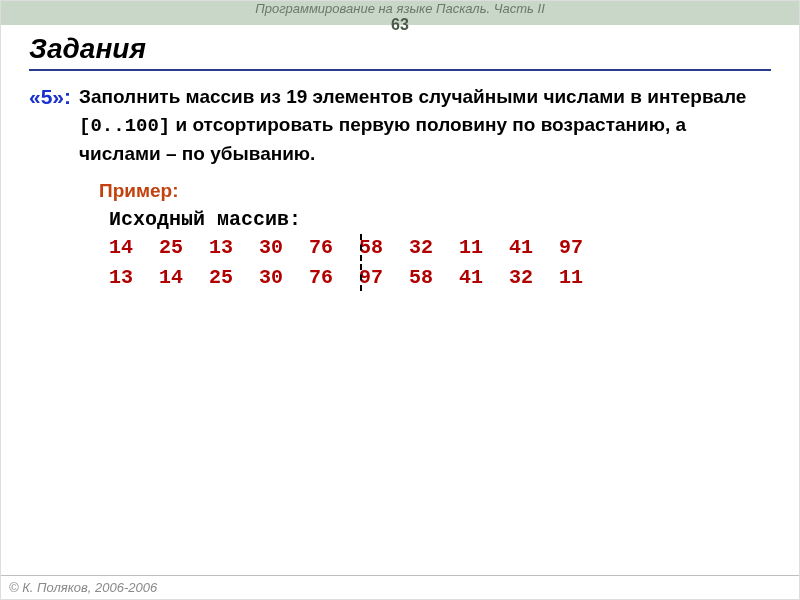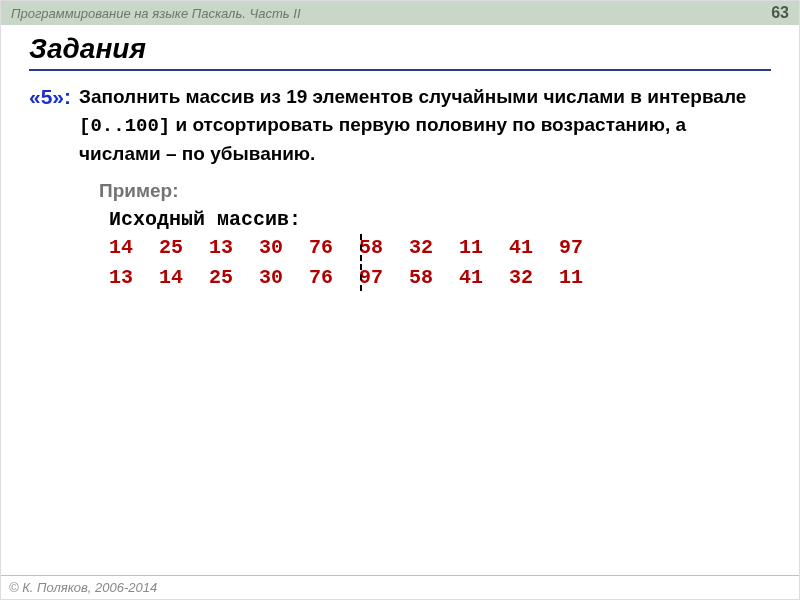--- a/index.html
+++ b/index.html
@@ -16,20 +16,21 @@
   .header-bar {
     background: #c8d7c8;
     height: 24px;
     display: flex;
     align-items: center;
     justify-content: space-between;
     padding: 0 10px;
     font-style: italic;
     color: #6a7a6a;
     font-size: 13px;
+    flex-direction: column;
   }
   .page-number {
     font-weight: bold;
     font-style: normal;
     color: #4a5a4a;
     font-size: 16px;
   }
   .content {
     padding: 8px 28px 0 28px;
   }
@@ -61,21 +62,21 @@
   }
   .task-text .mono-range {
     font-family: "Courier New", monospace;
     font-weight: bold;
   }
   .example-block {
     margin-left: 70px;
     margin-top: 12px;
   }
   .example-label {
-    color: #737373;
+    color: #c2410c;
     font-weight: bold;
     font-size: 19px;
     margin-bottom: 6px;
   }
   .mono-line {
     font-family: "Courier New", monospace;
     font-size: 20px;
     font-weight: bold;
     color: #000;
     margin: 3px 0 3px 10px;
@@ -160,14 +161,14 @@
       <span class="array-cell">58</span>
       <span class="array-cell">41</span>
       <span class="array-cell">32</span>
       <span class="array-cell">11</span>
       <div class="vsep"></div>
     </div>
   </div>
 </div>
 
 <div class="footer">
-  <span>© К. Поляков, 2006-2014</span>
+  <span>© К. Поляков, 2006-2006</span>
 </div>
 
 </body></html>

